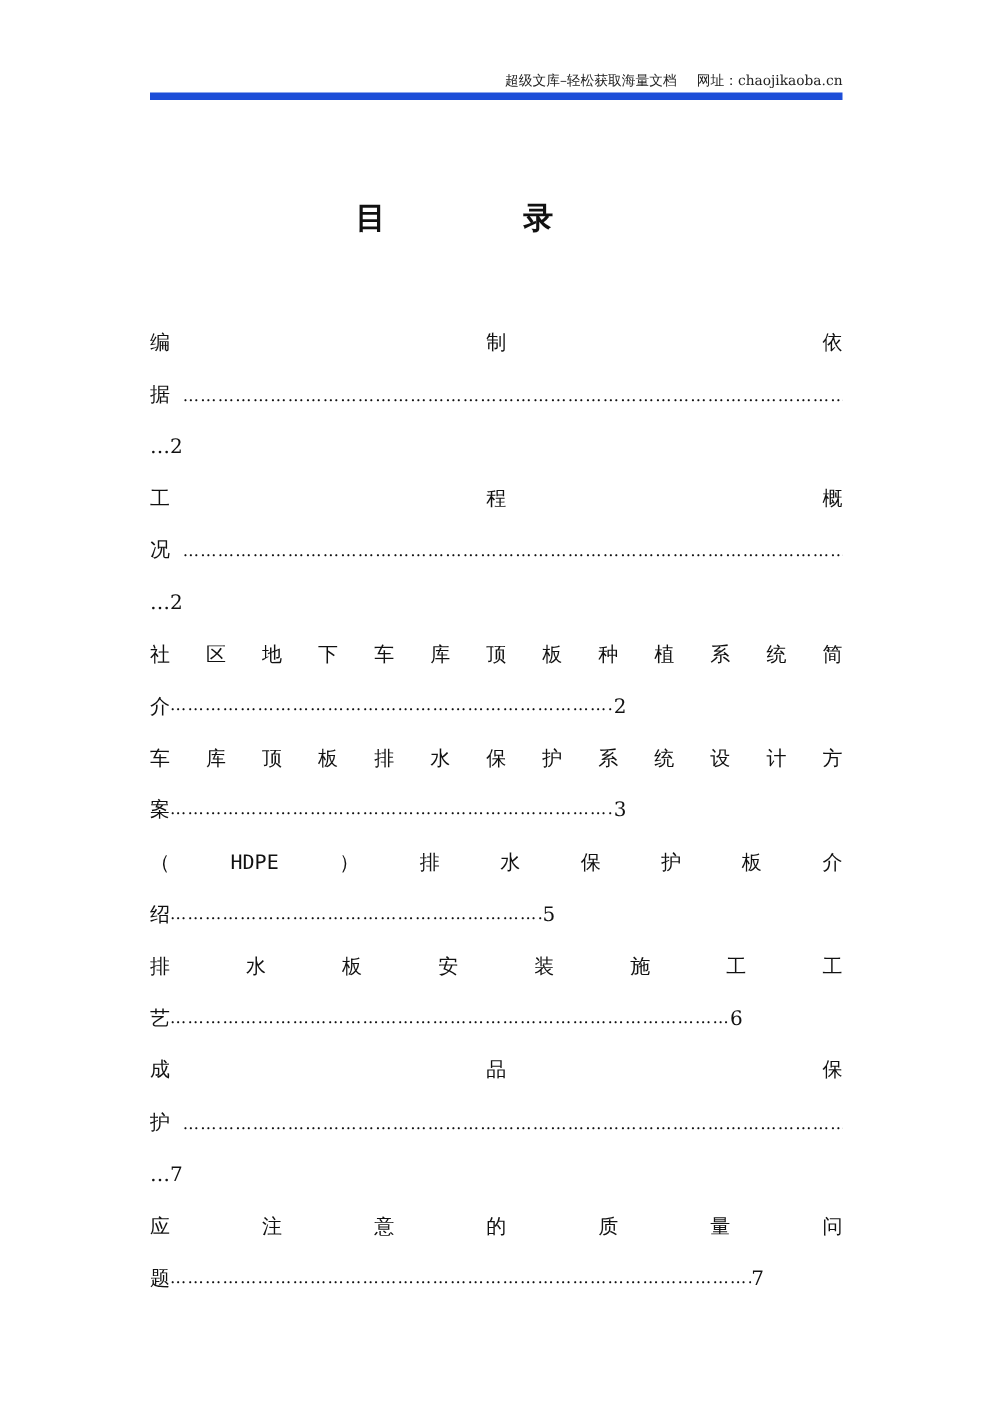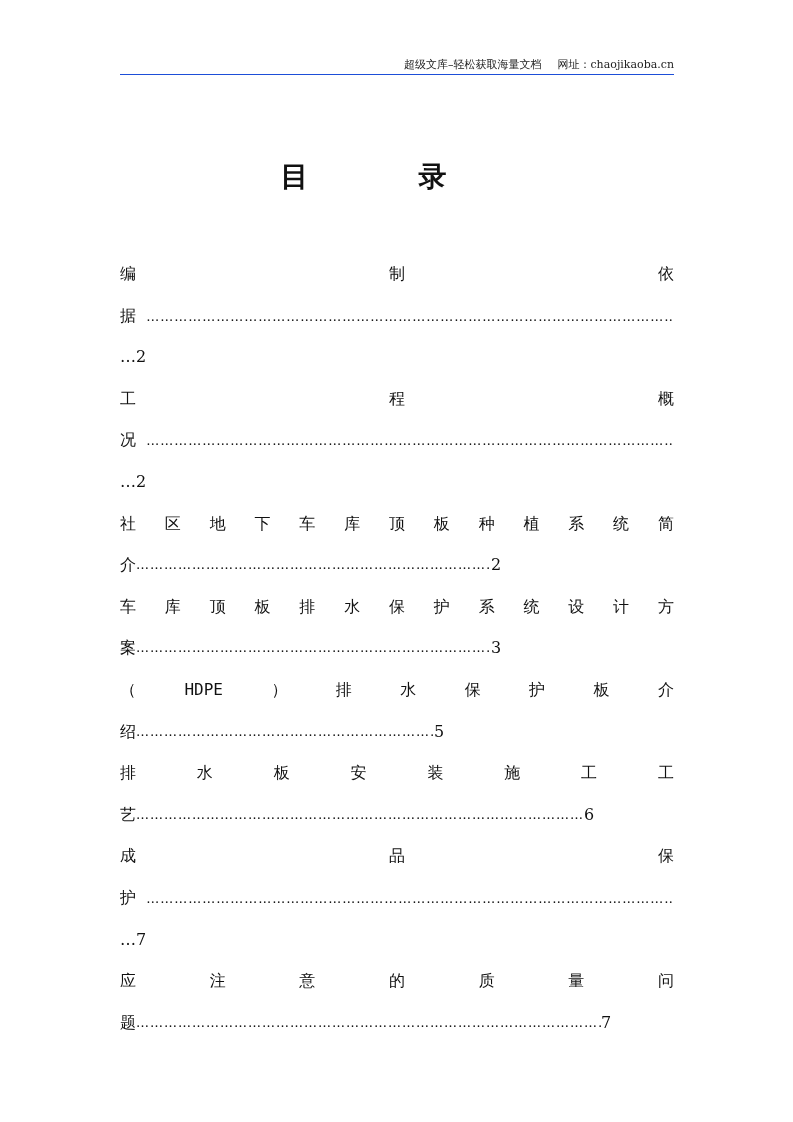--- a/index.html
+++ b/index.html
@@ -1,23 +1,23 @@
 <!DOCTYPE html>
 <html><head>
 <meta charset="utf-8">
 <style>
   html, body { margin: 0; padding: 0; background: #ffffff; }
   body { width: 793px; height: 1122px; position: relative; overflow: hidden;
          font-family: "DejaVu Serif", "Liberation Serif", serif; color: #111; }
   .header { position: absolute; left: 120px; right: 119px; top: 56px; height: 18px;
-            border-bottom: 1px solid #1d4ed8; text-align: right; font-size: 11px; line-height: 18px;
+            border-bottom: 6px solid #1d4ed8; text-align: right; font-size: 11px; line-height: 18px;
             font-family: "DejaVu Serif", serif; color: #222; }
   .header .gap { display: inline-block; width: 16px; }
   .title { position: absolute; top: 158px; left: 0; width: 727px; text-align: center;
-           font-size: 28px; font-weight: bold; font-family: "DejaVu Sans", sans-serif; }
+           font-size: 24px; font-weight: bold; font-family: "DejaVu Sans", sans-serif; }
   .title span { display: inline-block; }
   .title .sp { width: 110px; }
   .toc { position: absolute; left: 120px; width: 554px; top: 258px; font-size: 16px; }
   .line { height: 41.6px; line-height: 32px; white-space: nowrap; position: relative; }
   .spread { display: flex; justify-content: space-between; }
   .dotline { display: flex; align-items: baseline; }
   .dots { flex: 1; overflow: hidden; letter-spacing: 1px; font-size: 13px; }
   .dots-fixed { overflow: hidden; letter-spacing: 1px; font-size: 13px; }
   .wavy { position: absolute; left: 120px; width: 554px; top: 1034px; height: 6px; overflow: hidden; }
 </style>

